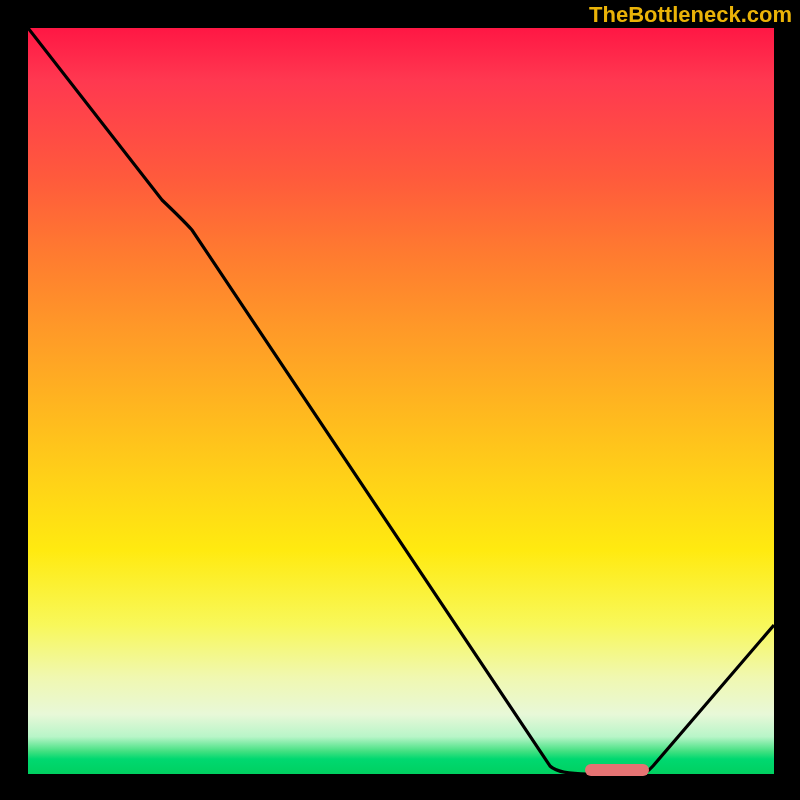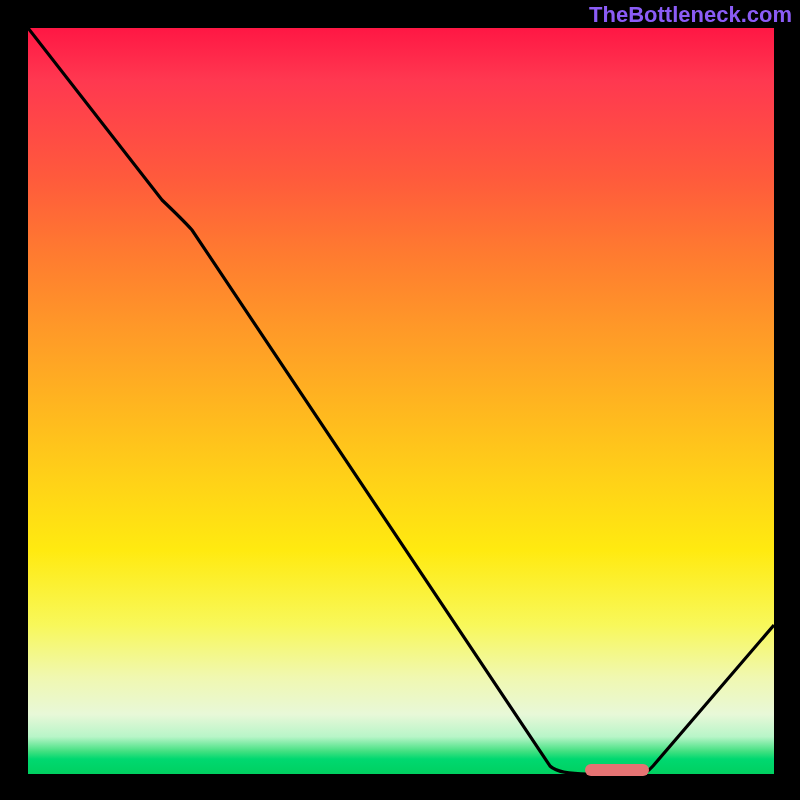--- a/index.html
+++ b/index.html
@@ -13,21 +13,21 @@
   .container {
     width: 800px;
     height: 800px;
     position: relative;
     background: #000;
   }
   .watermark {
     position: absolute;
     top: 2px;
     right: 8px;
-    color: #8b5cf6;
+    color: #eab308;
     font-size: 22px;
     font-weight: bold;
     z-index: 10;
   }
   .plot-area {
     position: absolute;
     left: 28px;
     top: 28px;
     width: 746px;
     height: 746px;

